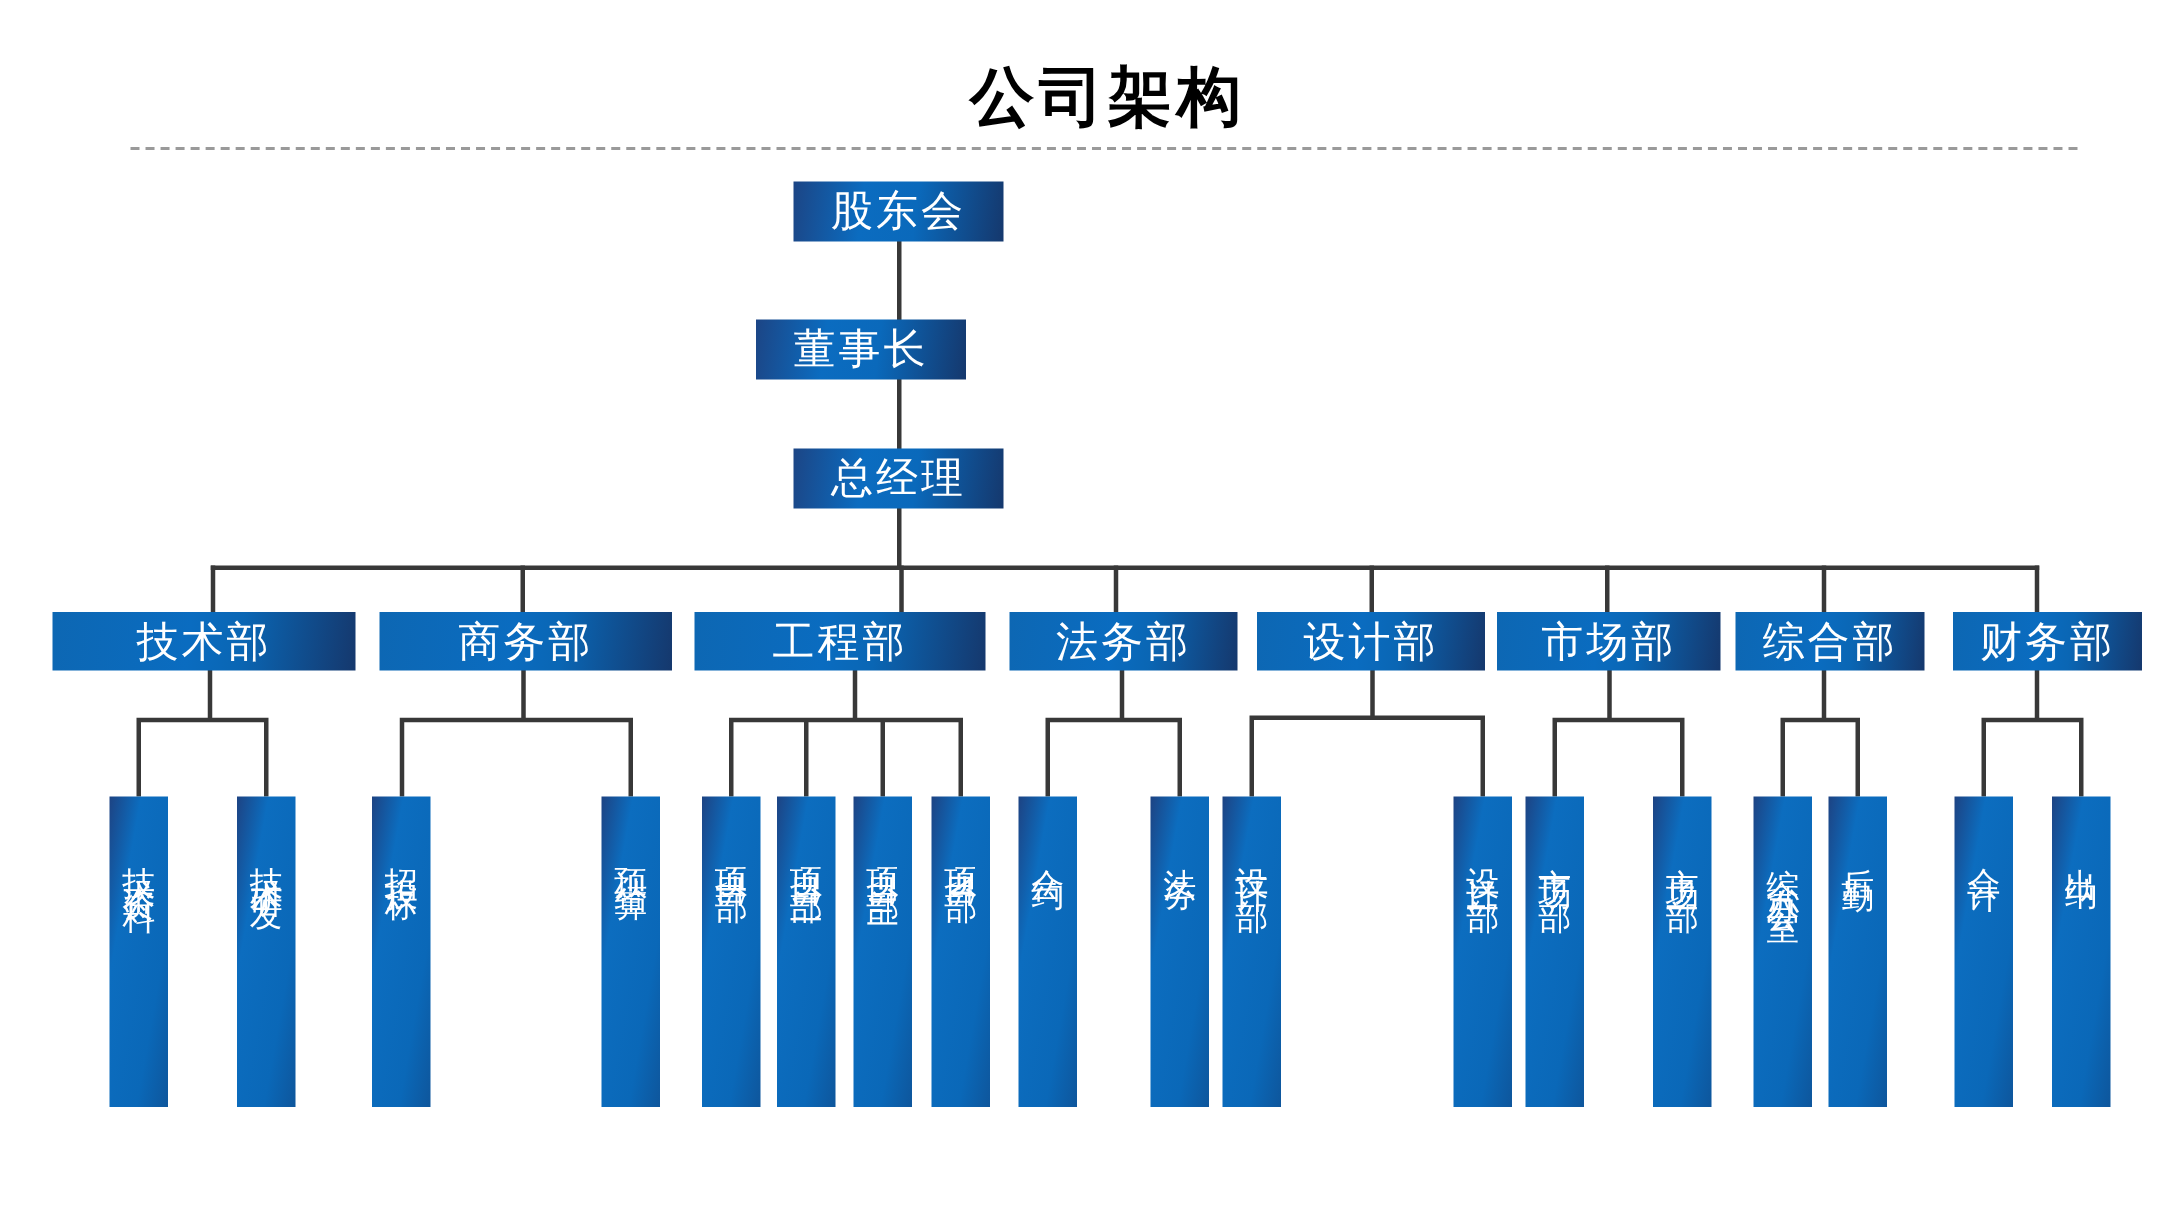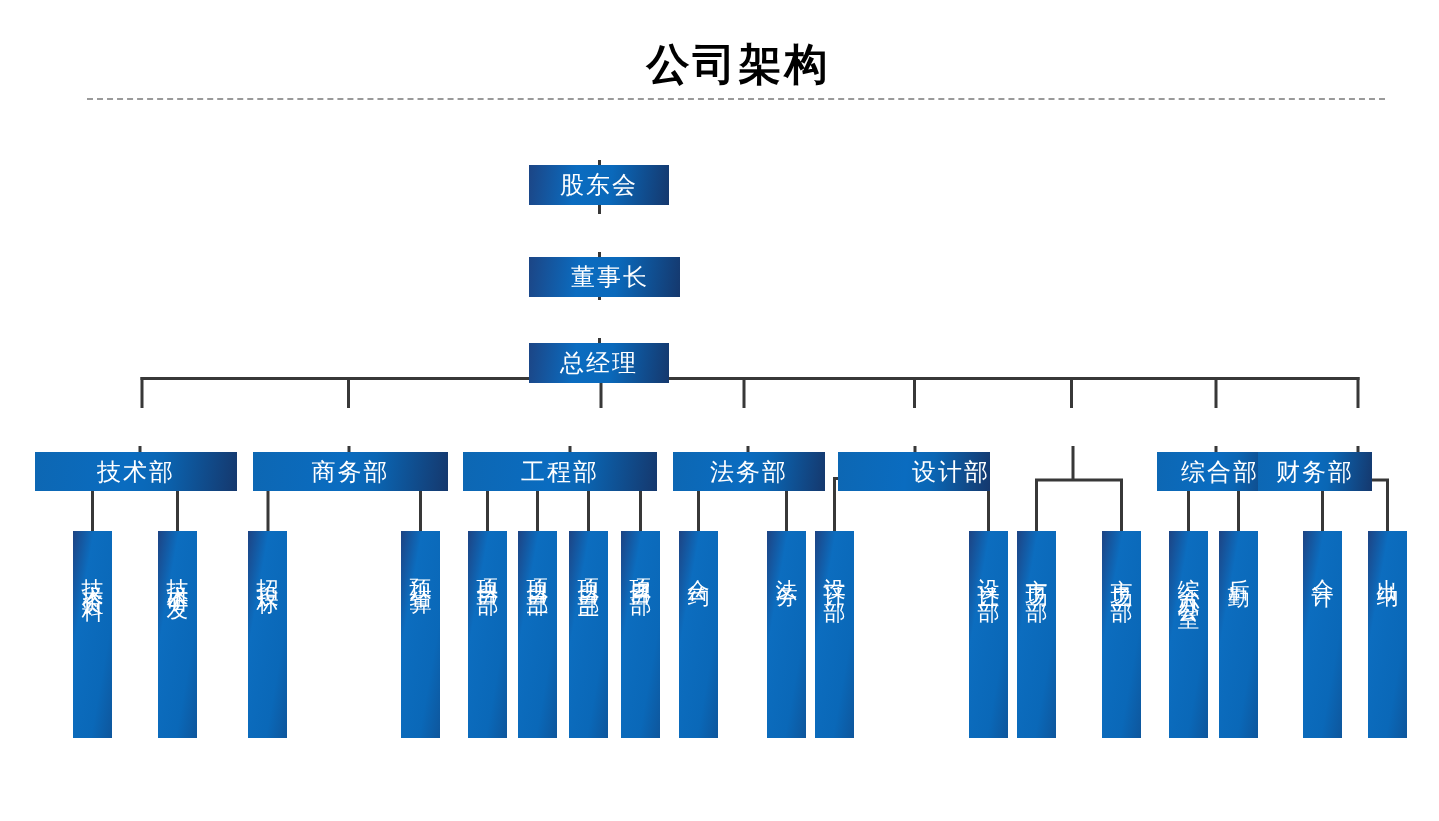--- a/index.html
+++ b/index.html
@@ -2,21 +2,21 @@
 <html><head>
 <meta charset="utf-8">
 <style>
   html, body { margin: 0; padding: 0; background: #ffffff; }
   #canvas {
     position: relative;
     width: 1439px;
     height: 821px;
     background: #ffffff;
     overflow: hidden;
-    font-family: Liberation Sans, sans-serif;
+    font-family: Liberation Serif, serif;
   }
   .page-title {
     position: absolute;
     top: 36px;
     left: 0;
     width: 100%;
     text-align: center;
     transform: translateX(19px);
     font-size: 43px;
     font-weight: 900;
@@ -34,24 +34,23 @@
     position: absolute;
     left: 0; top: 0;
     width: 1439px; height: 821px;
   }
   .node, .dept {
     position: absolute;
     display: flex;
     align-items: center;
     justify-content: center;
     color: #ffffff;
-    font-size: 24px;
+    font-size: 28px;
     letter-spacing: 2px;
     background: linear-gradient(97deg, #1c4585 0%, #0b6cc0 33%, #0a69bb 58%, #15386d 100%);
-    margin-top: 44px;
   }
   .node { width: 140px; height: 40px; }
   .dept {
     height: 39px;
     background: linear-gradient(97deg, #0d67b3 0%, #0a6cc0 45%, #0a66b4 62%, #15386d 100%);
   }
   .col {
     position: absolute;
     width: 39px;
     height: 207px;
@@ -100,46 +99,49 @@
 
       <path d="M1216 446 V480 M1188.5 531 V480 H1238.5 V531"></path>
 
       <path d="M1358 446 V480 M1322.5 531 V480 H1387.5 V531"></path>
     </g>
   </svg>
 
   <div class="node" style="left:529px; top:121px;">
     <span>股东会</span>
   </div>
-  <div class="node" style="left:529px; top:213px;padding-left:11px;">
+  <div class="node" style="left:504px; top:213px;">
     <span>董事长</span>
   </div>
   <div class="node" style="left:529px; top:299px;text-align:right;">
     <span>总经理</span>
   </div>
 
   <div class="dept" style="left:35px;  top:408px; width:202px;">
     <span>技术部</span>
   </div>
   <div class="dept" style="left:253px; top:408px; width:195px;">
     <span>商务部</span>
   </div>
   <div class="dept" style="left:463px; top:408px; width:194px;text-align:center;">
     <span>工程部</span>
   </div>
   <div class="dept" style="left:673px; top:408px; width:152px;justify-content:center;">
     <span>法务部</span>
   </div>
-  <div class="dept" style="left:838px; top:408px; width:152px;justify-content:flex-end;">
+  <div class="dept" style="left:838px; top:408px; width:152px;">
     <span>设计部</span>
+  </div>
+  <div class="dept" style="left:998px; top:408px; width:149px;">
+    <span>市场部</span>
   </div>
   <div class="dept" style="left:1157px; top:408px; width:126px;align-items:center;">
     <span>综合部</span>
   </div>
-  <div class="dept" style="left:1258px; top:408px; width:114px;">
+  <div class="dept" style="left:1302px; top:408px; width:126px;">
     <span>财务部</span>
   </div>
 
   <div class="col" style="left:73px;  top:531px;">
     <span>技术资料</span>
   </div>
   <div class="col" style="left:158px; top:531px;">
     <span>技术研发</span>
   </div>
 

